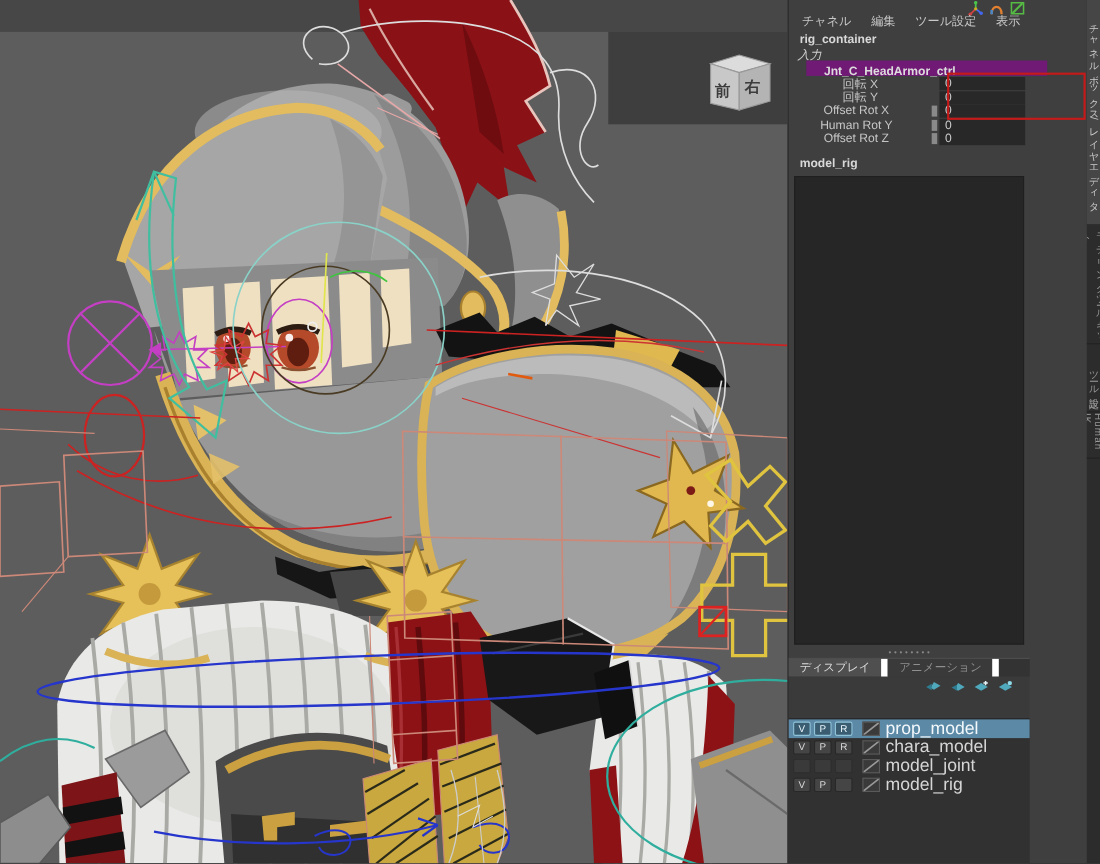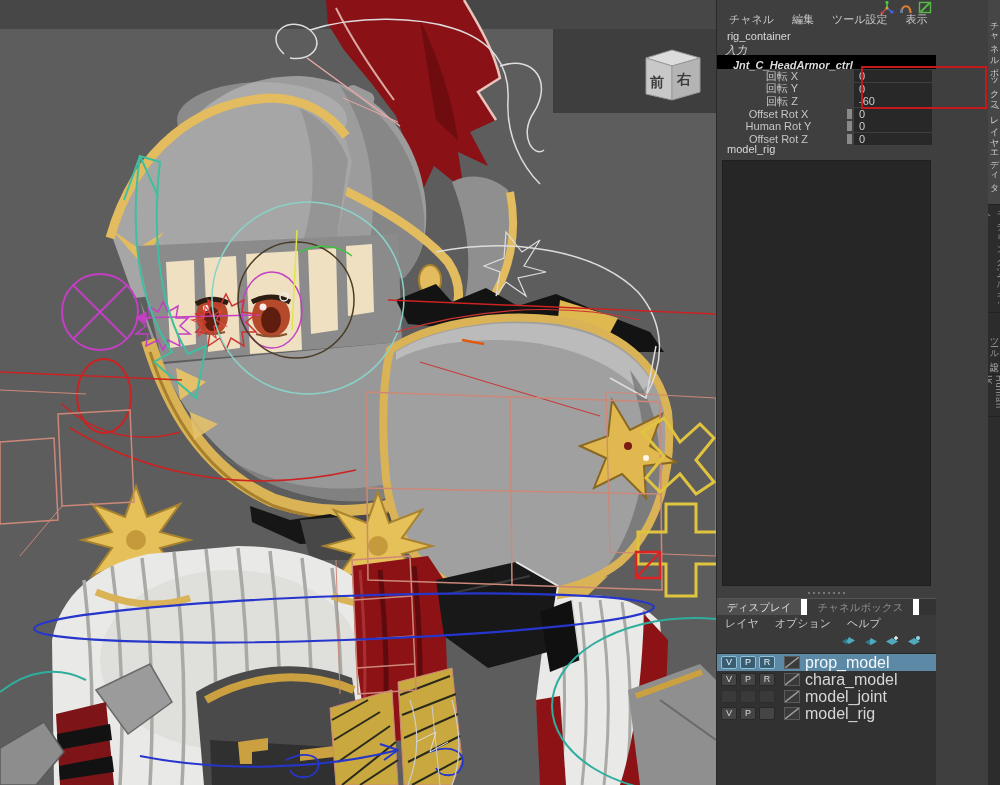--- a/index.html
+++ b/index.html
@@ -9,23 +9,23 @@
   
   #vp{position:absolute;left:0;top:0;width:716px;height:785px;background:#5d5d5d;}
   #vp svg{display:block;}
 
   
   #panel{position:absolute;left:716px;top:0;width:220px;height:785px;background:#3f3f3f;border-left:1px solid #2a2a2a;}
   .top-icons{position:absolute;top:1px;right:4px;display:flex;gap:5px;}
   .top-icons svg{display:block;}
   .cb-menu{position:absolute;top:12px;left:12px;display:flex;gap:18px;font-size:11px;color:#c9c9c9;}
   .cb-menu span{cursor:default;}
-  .node-name{position:absolute;left:10px;font-size:11px;font-weight:normal;color:#d8d8d8;}
+  .node-name{position:absolute;left:10px;font-size:11px;font-weight:bold;color:#d8d8d8;}
   .section-label{position:absolute;left:8px;font-size:11px;color:#d0d0d0;font-style:italic;}
-  .subnode-row{position:absolute;left:0;top:55px;width:100%;height:14px;background:#000000;font-style:italic;}
+  .subnode-row{position:absolute;left:16px;top:55px;width:100%;height:14px;background:#701a75;}
   .subnode-row span{margin-left:16px;font-size:11px;font-weight:bold;color:#dcdcdc;line-height:14px;}
   .channels{position:absolute;left:0;top:70px;width:100%;}
   .ch-row{display:flex;align-items:center;height:12.5px;}
   .ch-label{flex:1;text-align:center;font-size:11px;color:#c6c6c6;padding-right:7px;white-space:nowrap;}
   .ch-swatch{width:5px;height:10px;background:#8a8a8a;margin-right:2px;}
   .ch-box{width:78px;height:12px;background:#282828;font-size:11px;color:#cccccc;padding-left:5px;line-height:12px;margin-right:4px;}
   .hl-box{position:absolute;left:144px;top:66px;width:126px;height:43px;border:2px solid #c41a1a;pointer-events:none;}
   .cb-empty{position:absolute;left:5px;right:5px;top:160px;height:426px;background:#262626;border:1px solid #1f1f1f;}
   .splitter{position:absolute;left:0;top:588px;width:100%;height:10px;display:flex;align-items:center;justify-content:center;gap:3px;cursor:row-resize;}
   .splitter i{width:2px;height:2px;background:#8a8a8a;border-radius:50%;}
@@ -387,24 +387,20 @@
     <div class="channels">
       <div class="ch-row">
         <span class="ch-label">回転 X</span>
         <span class="ch-box">0</span>
       </div>
       <div class="ch-row">
         <span class="ch-label">回転 Y</span>
         <span class="ch-box">0</span>
       </div>
       <div class="ch-row">
-        <span class="ch-label">回転 Z</span>
-        <span class="ch-box">-60</span>
-      </div>
-      <div class="ch-row">
         <span class="ch-label">Offset Rot X</span>
         <span class="ch-swatch"></span>
         <span class="ch-box">0</span>
       </div>
       <div class="ch-row">
         <span class="ch-label">Human Rot Y</span>
         <span class="ch-swatch"></span>
         <span class="ch-box">0</span>
       </div>
       <div class="ch-row">
@@ -427,26 +423,21 @@
         <i></i>
         <i></i>
         <i></i>
         <i></i>
         <i></i>
     </div>
 
     <div id="layered">
       <div class="le-tabs">
         <div class="le-tab active">ディスプレイ</div>
-        <div class="le-tab">チャネルボックス</div>
-      </div>
-      <div class="le-menu">
-        <span>レイヤ</span>
-        <span>オプション</span>
-        <span>ヘルプ</span>
+        <div class="le-tab">アニメーション</div>
       </div>
       <div class="le-toolbar">
         <svg width="15" height="13">
           <path d="M8,2 L14,5.5 L8,9 L5,7.2 Z" fill="#4fa8bc"></path>
           <path d="M1,6.5 L6,3.5 L6,9.5 Z" fill="#2f7c90"></path>
         </svg>
         <svg width="15" height="13">
           <path d="M8,3 L14,6.5 L8,10 L5,8.2 Z" fill="#4fa8bc"></path>
           <path d="M2,7 L7,4.5 L7,10 Z" fill="#2f7c90"></path>
         </svg>

